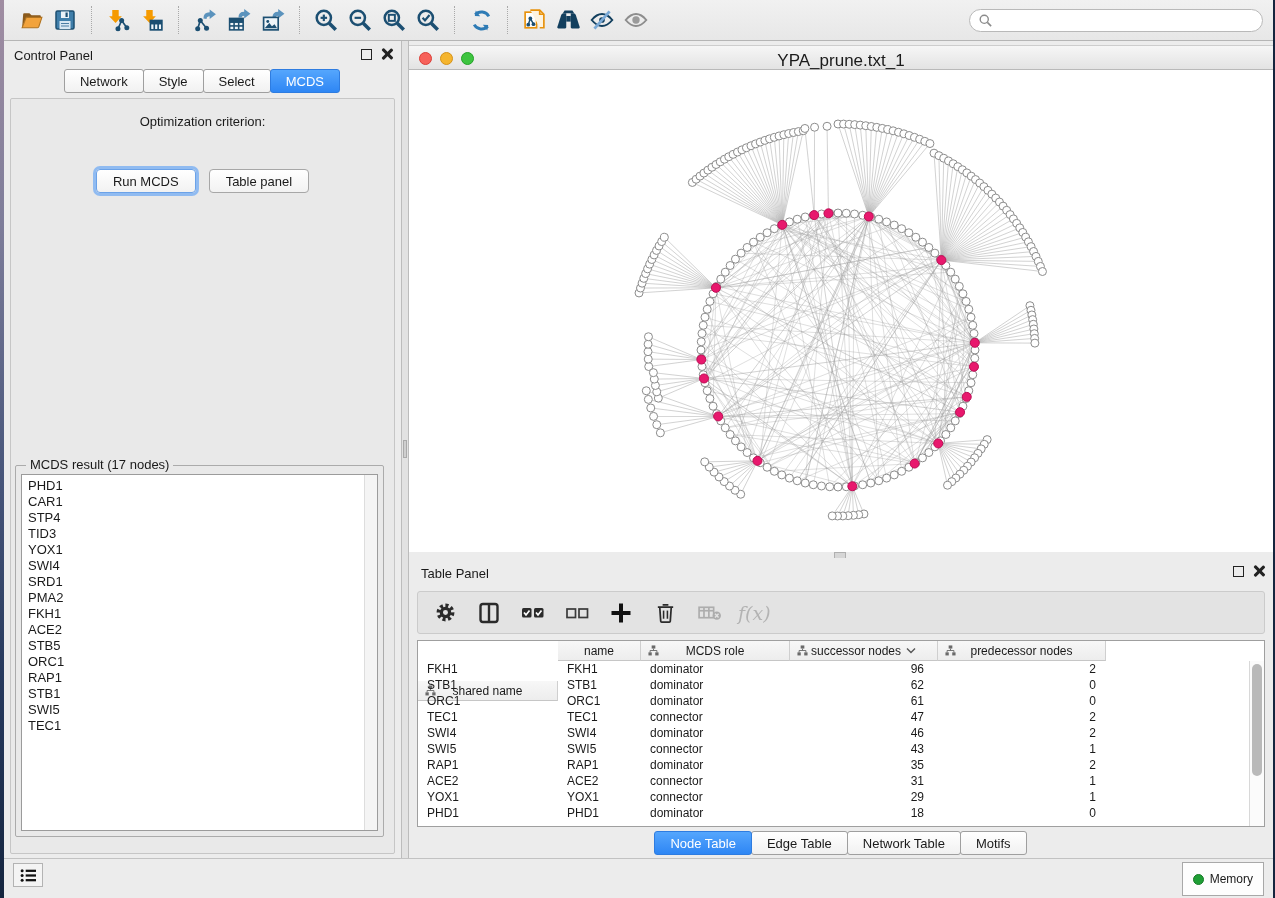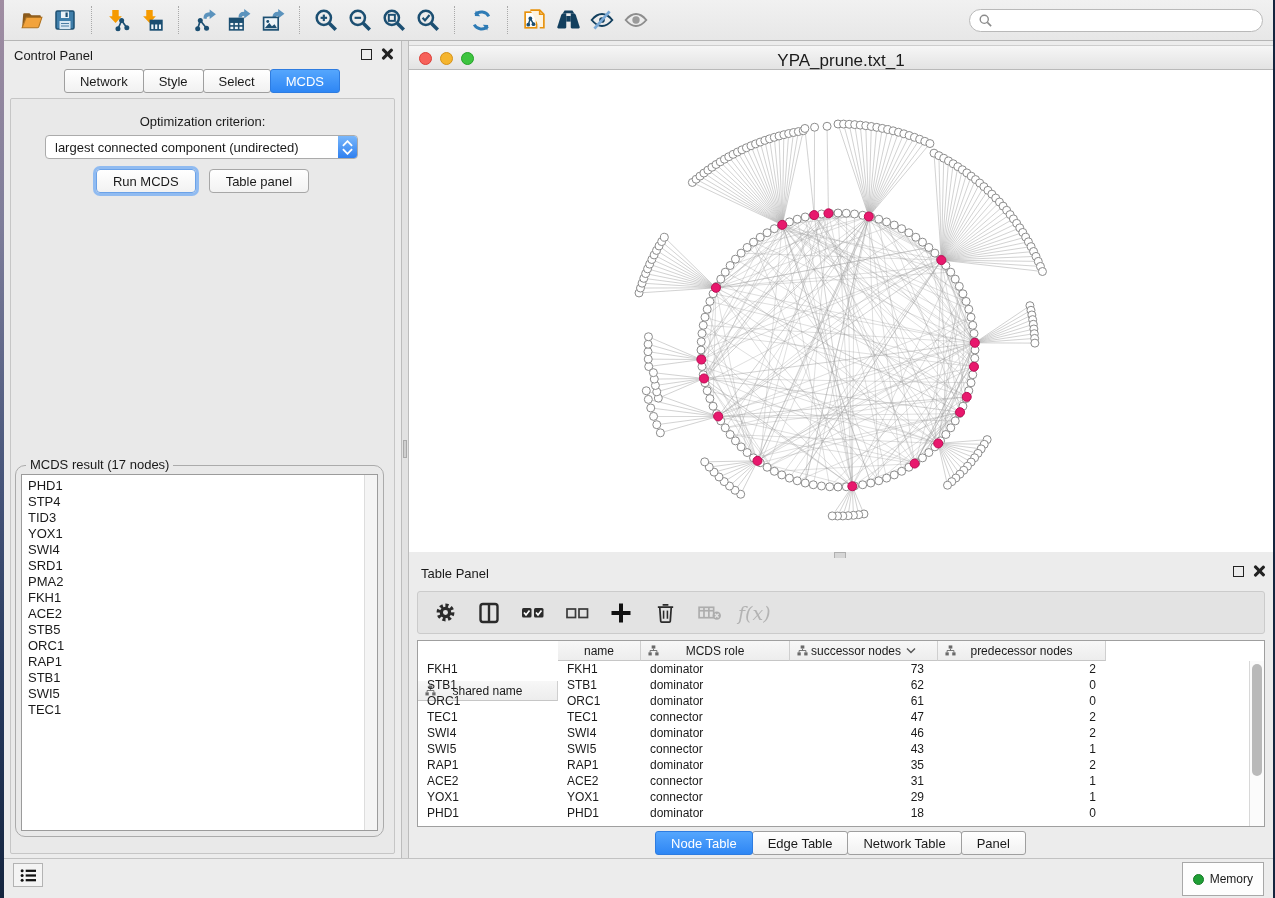--- a/index.html
+++ b/index.html
@@ -46,21 +46,21 @@
     border:1px solid #ababab; border-radius:4px; display:flex; align-items:center; font-size:13px; }
   #opt-select .sel-text { flex:1; padding:0 9px; white-space:nowrap; overflow:hidden; }
   #opt-select .stepper { width:19px; height:22px; margin:0; border-radius:0 3px 3px 0;
     background:linear-gradient(#79b7fb,#2f80f0); display:flex; flex-direction:column; align-items:center; justify-content:center; gap:1px; }
   #cp-buttons { position:absolute; top:70px; left:0; width:100%; display:flex; justify-content:center; gap:13px; }
   .push-btn { height:24px; padding:0 16px; font-size:13px; background:linear-gradient(#ffffff,#f2f2f2);
     border:1px solid #a7a7a7; border-radius:4px; display:flex; align-items:center; }
   .push-btn.focused { box-shadow:0 0 0 3px rgba(97,163,246,.65); border-color:#6ba2e8; }
 
   #mcds-group { position:absolute; left:4px; right:10px; top:366px; bottom:16px;
-    border:1px solid #ababab; border-radius:10px; }
+    border:1px solid #ababab; border-radius:2px; }
   #mcds-group-label { position:absolute; left:10px; top:-9px; background:#e9e9e9; padding:0 4px; font-size:13px; }
   #mcds-list { position:absolute; left:5px; right:5px; top:8px; bottom:5px; background:#fff;
     border:1px solid #9b9b9b; overflow:hidden; }
   #mcds-list-inner { position:absolute; left:6px; top:3px; right:18px; }
   .mcds-item { font-size:13px; height:16px; line-height:16px; }
   #mcds-scroll { position:absolute; right:0; top:0; bottom:0; width:13px; background:#f4f4f4; border-left:1px solid #ddd; }
 
   
   #v-splitter { position:absolute; left:401px; top:41px; width:8px; height:817px; background:#e2e2e2;
     border-left:1px solid #bcbcbc; border-right:1px solid #bcbcbc; }
@@ -275,40 +275,30 @@
       </span>
     </div>
     <div id="cp-tabs">
         <div class="seg-btn">Network</div>
         <div class="seg-btn">Style</div>
         <div class="seg-btn">Select</div>
         <div class="seg-btn active">MCDS</div>
       </div>
     <div id="cp-content">
       <div id="opt-label">Optimization criterion:</div>
-      <div id="opt-select">
-        <span class="sel-text">largest connected component (undirected)</span>
-        <span class="stepper">
-          <svg width="11" height="7" viewBox="0 0 12 7">
-              <path d="M1 6 L6 1 11 6" fill="none" stroke="#fff" stroke-width="2"></path>
-            </svg>
-          <svg width="11" height="7" viewBox="0 0 12 7">
-              <path d="M1 1 L6 6 11 1" fill="none" stroke="#fff" stroke-width="2"></path>
-            </svg>
-        </span>
-      </div>
       <div id="cp-buttons">
         <div class="push-btn focused">Run MCDS</div>
         <div class="push-btn">Table panel</div>
       </div>
       <div id="mcds-group">
         <span id="mcds-group-label">MCDS result (17 nodes)</span>
         <div id="mcds-list">
           <div id="mcds-list-inner">
               <div class="mcds-item">PHD1</div>
+              <div class="mcds-item">CAR1</div>
               <div class="mcds-item">STP4</div>
               <div class="mcds-item">TID3</div>
               <div class="mcds-item">YOX1</div>
               <div class="mcds-item">SWI4</div>
               <div class="mcds-item">SRD1</div>
               <div class="mcds-item">PMA2</div>
               <div class="mcds-item">FKH1</div>
               <div class="mcds-item">ACE2</div>
               <div class="mcds-item">STB5</div>
               <div class="mcds-item">ORC1</div>
@@ -1054,21 +1044,21 @@
               <path d="M6 4 V6 M2.3 8 V6 H9.7 V8" stroke="#6a6a6a" fill="none" stroke-width="1"></path>
             </svg>
             <span>predecessor nodes</span>
           </div>
         </div>
       <div id="nt-rows">
           <div class="trow">
             <div class="tcell l" style="width: 140px;">FKH1</div>
             <div class="tcell l" style="width: 83px;">FKH1</div>
             <div class="tcell l" style="width: 149px;">dominator</div>
-            <div class="tcell r" style="width: 148px; padding-right: 14px;">73</div>
+            <div class="tcell r" style="width: 148px; padding-right: 14px;">96</div>
             <div class="tcell r" style="width: 168px; padding-right: 10px;">2</div>
           </div>
           <div class="trow">
             <div class="tcell l" style="width: 140px;">STB1</div>
             <div class="tcell l" style="width: 83px;">STB1</div>
             <div class="tcell l" style="width: 149px;">dominator</div>
             <div class="tcell r" style="width: 148px; padding-right: 14px;">62</div>
             <div class="tcell r" style="width: 168px; padding-right: 10px;">0</div>
           </div>
           <div class="trow">
@@ -1130,21 +1120,21 @@
         </div>
       <div id="nt-scroll">
           <div id="nt-thumb"></div>
         </div>
     </div>
 
     <div id="tp-tabs">
         <div class="seg-btn active">Node Table</div>
         <div class="seg-btn">Edge Table</div>
         <div class="seg-btn">Network Table</div>
-        <div class="seg-btn">Panel</div>
+        <div class="seg-btn">Motifs</div>
       </div>
   </div>
 
   <div id="status-bar">
     <div id="list-btn">
       <svg width="17" height="15" viewBox="0 0 18 16" fill="#111">
           <circle cx="2.2" cy="3" r="1.6"></circle>
           <rect x="6" y="1.8" width="11" height="2.4"></rect>
           <circle cx="2.2" cy="8" r="1.6"></circle>
           <rect x="6" y="6.8" width="11" height="2.4"></rect>

